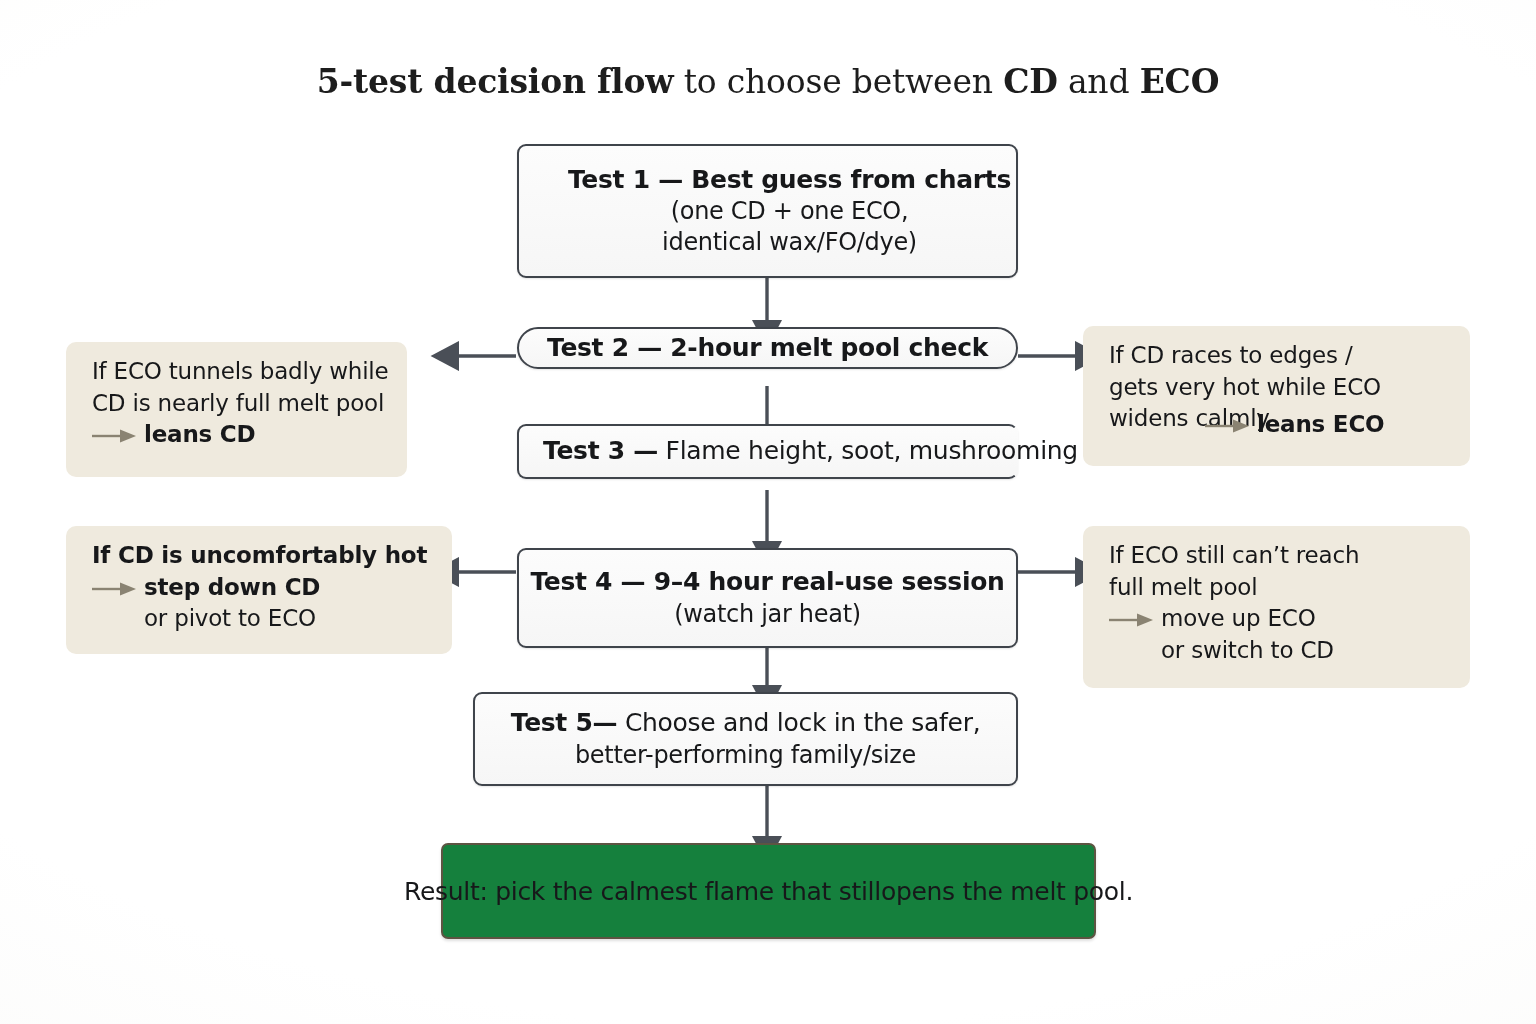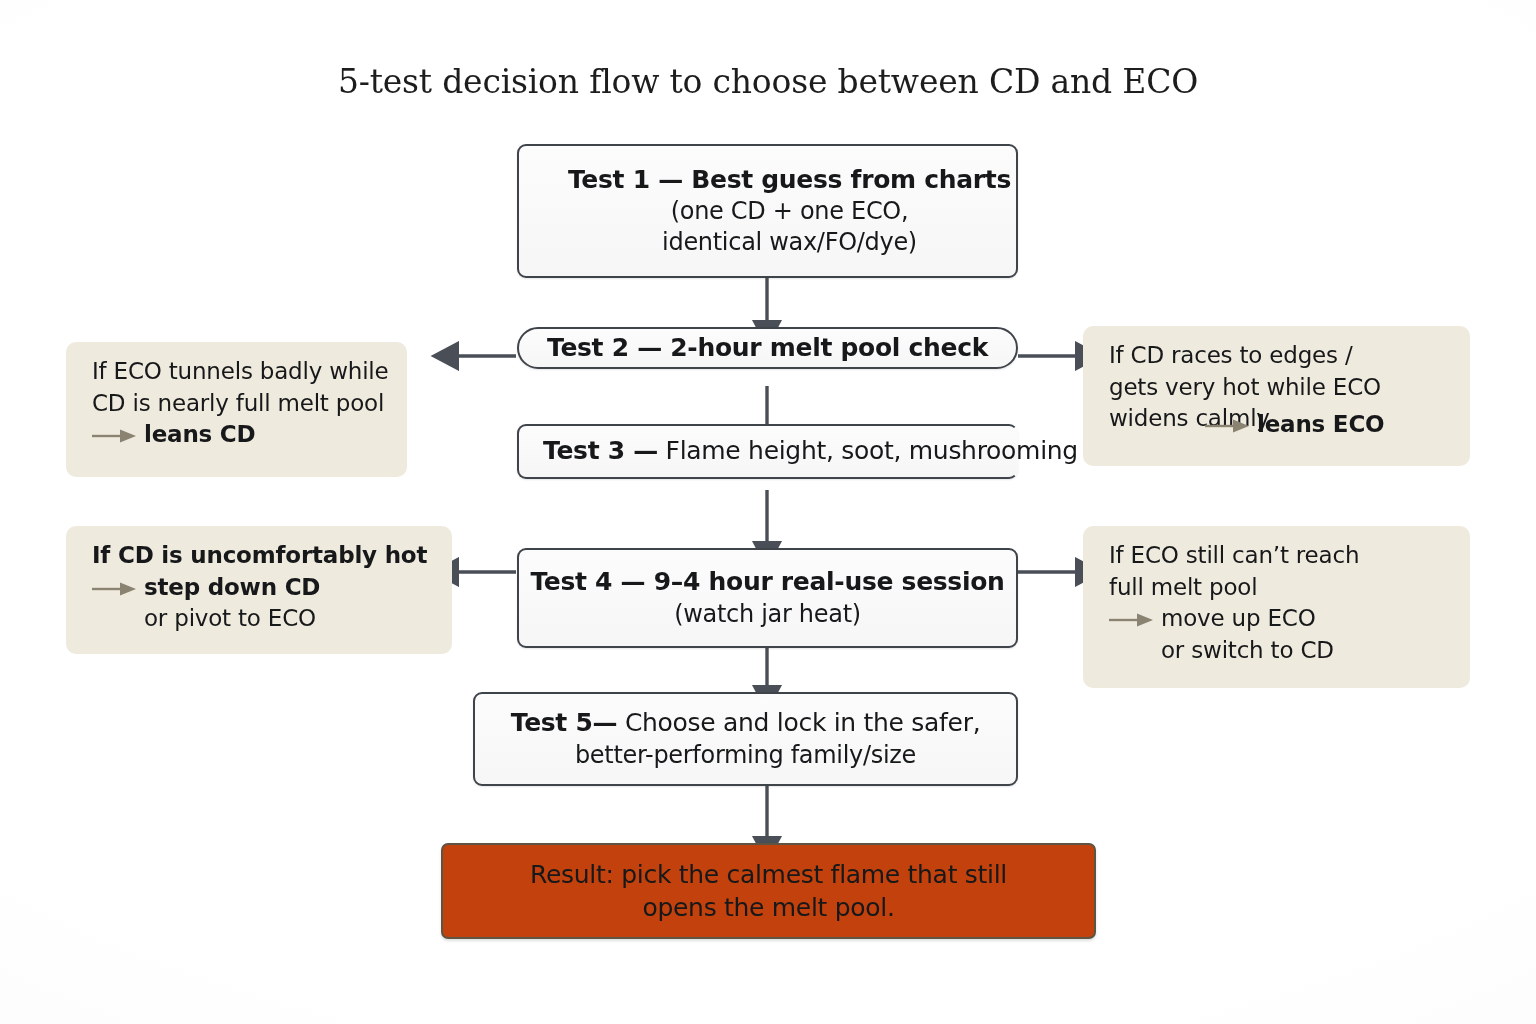--- a/index.html
+++ b/index.html
@@ -30,21 +30,21 @@
     top: 62px;
     left: 0;
     width: 1536px;
     text-align: center;
     font-family: "DejaVu Serif", serif;
     font-size: 33px;
     color: #1d1d1d;
     letter-spacing: -0.2px;
     white-space: nowrap;
   }
-  .title b { font-weight: 400; }
+  .title b { font-weight: 700; }
   .title span.reg { font-weight: 400; }
 
   
   .tbox {
     position: absolute;
     box-sizing: border-box;
     background: linear-gradient(180deg,#fcfcfc 0%, #f6f6f6 100%);
     border: 2px solid #3f444b;
     border-radius: 9px;
     color: #17181a;
@@ -68,26 +68,26 @@
     justify-content: center;
     align-items: flex-start;
     padding-left: 24px;
   }
   .tbox.open-right .ln { overflow: visible; }
 
   
   .result-box {
     position: absolute;
     box-sizing: border-box;
-    background: #c2410c;
+    background: #15803d;
     border: 2px solid #5d5442;
     border-radius: 7px;
     color: #17181a;
     display: flex;
-    flex-direction: column;
+    flex-direction: row;
     align-items: center;
     justify-content: center;
     text-align: center;
     box-shadow: 0 2px 3px rgba(0,0,0,0.13);
   }
   .result-box .ln {
     font-size: 25px;
     line-height: 1.32;
     white-space: nowrap;
     letter-spacing: -0.3px;

